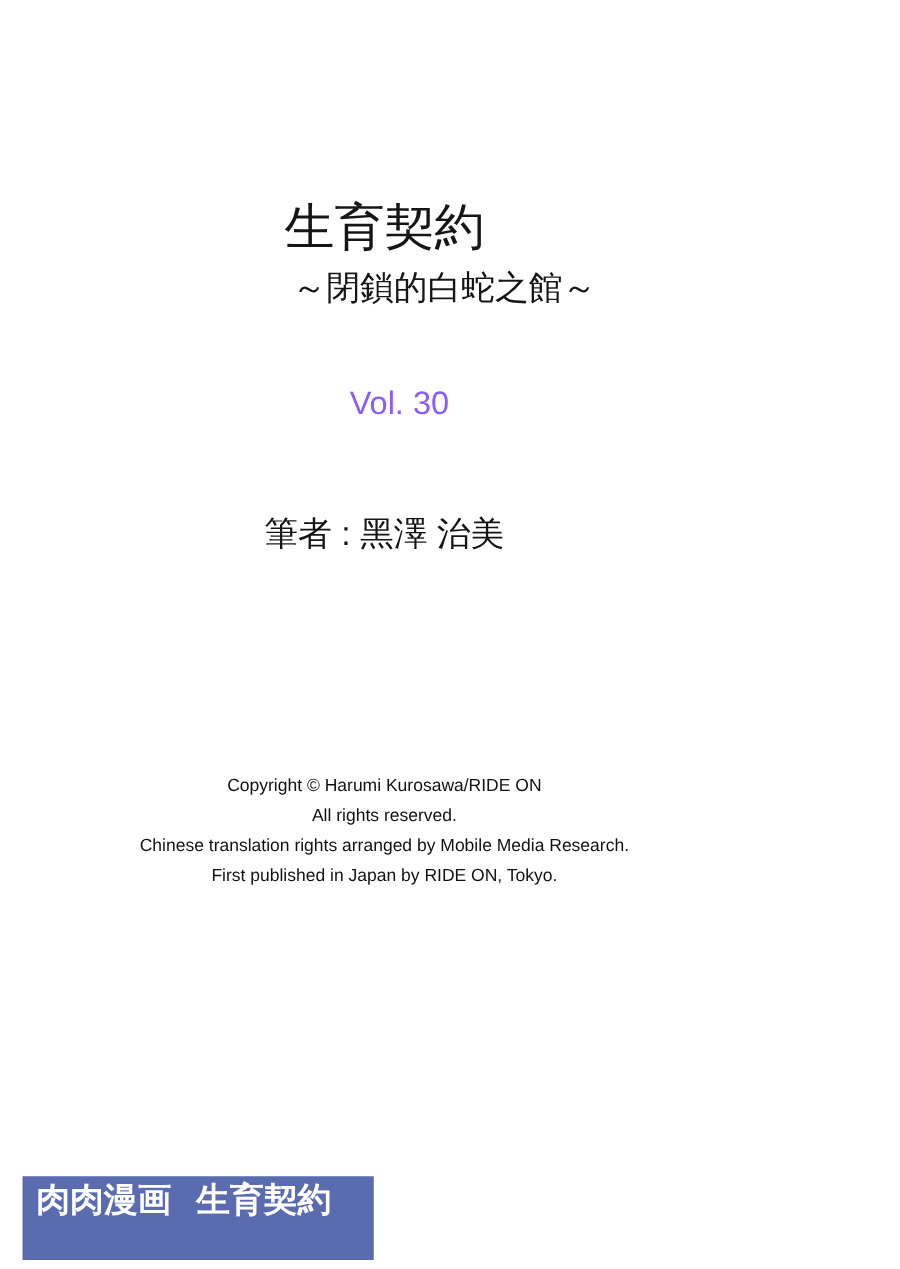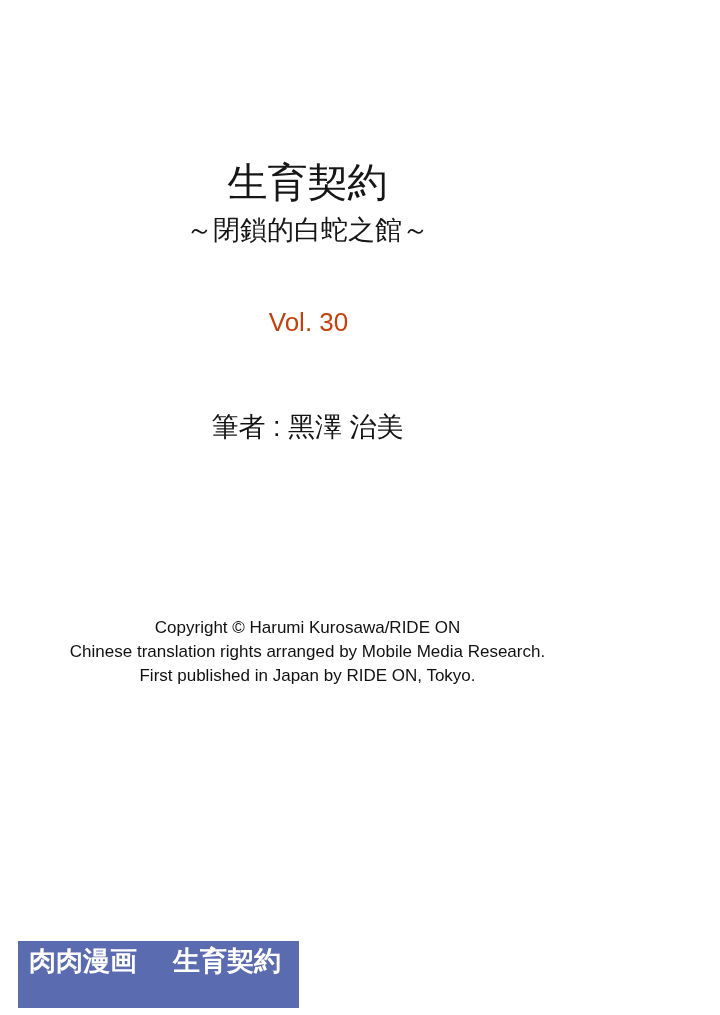--- a/index.html
+++ b/index.html
@@ -31,68 +31,69 @@
   .subtitle {
     position: absolute;
     top: 212px;
     left: 0;
     width: 100%;
     text-align: center;
     font-size: 27px;
     font-weight: 500;
     line-height: 36px;
     color: #161616;
+    padding-left: 48px;
   }
   .volume {
     position: absolute;
     top: 306px;
-    left: 1px;
+    left: 12px;
     width: 100%;
     text-align: center;
     font-size: 26px;
     font-weight: 400;
     line-height: 32px;
-    color: #c2410c;
+    color: #8b5cf6;
   }
   .author {
     position: absolute;
     top: 409px;
     left: 0;
     width: 100%;
     text-align: center;
     font-size: 27px;
     font-weight: 400;
     line-height: 36px;
     color: #141414;
   }
   .copyright {
     position: absolute;
     top: 616px;
     left: 0;
     width: 100%;
     text-align: center;
-    font-size: 17px;
+    font-size: 14px;
     font-weight: 400;
     line-height: 24px;
     color: #111111;
   }
   .watermark {
     position: absolute;
     left: 18px;
     top: 941px;
     width: 281px;
     height: 67px;
     background: #5b6bb0;
     color: #ffffff;
     box-sizing: border-box;
     padding: 5px 6px 0 11px;
   }
   .watermark-row {
     display: flex;
-    gap: 36px;
+    gap: 20px;
     font-size: 27px;
     font-weight: bold;
     line-height: 29px;
     white-space: nowrap;
     font-family: "DejaVu Sans", "Liberation Sans", sans-serif;
   }
   .watermark-email {
     font-family: "Liberation Serif", "DejaVu Serif", serif;
     font-weight: bold;
     font-size: 24px;
@@ -109,20 +110,21 @@
   <div class="title">生育契約</div>
 
   <div class="subtitle">～閉鎖的白蛇之館～</div>
 
   <div class="volume">Vol. 30</div>
 
   <div class="author">筆者 : 黑澤 治美</div>
 
   <div class="copyright">
     <div>Copyright © Harumi Kurosawa/RIDE ON</div>
+    <div>All rights reserved.</div>
     <div>Chinese translation rights arranged by Mobile Media Research.</div>
     <div>First published in Japan by RIDE ON, Tokyo.</div>
   </div>
 
   <div class="watermark">
     <div class="watermark-row">
       <span>肉肉漫画</span>
       <span>生育契約</span>
     </div>
   </div>

